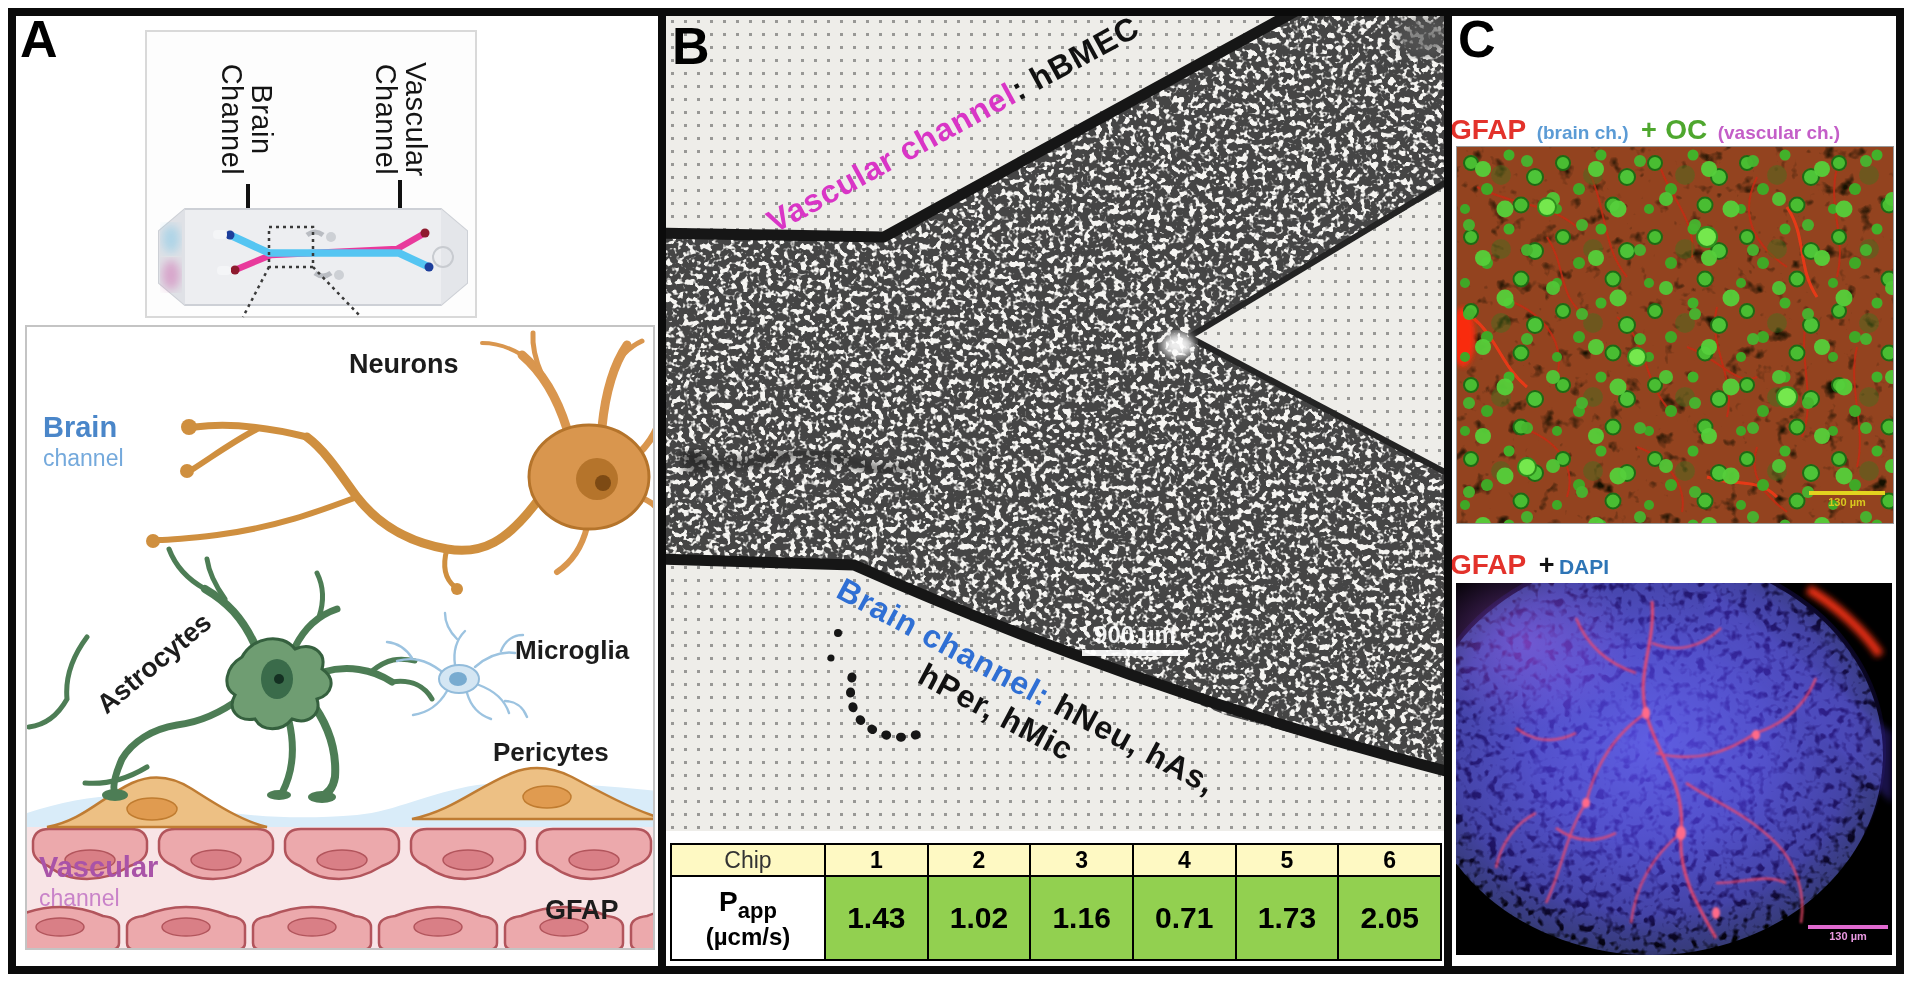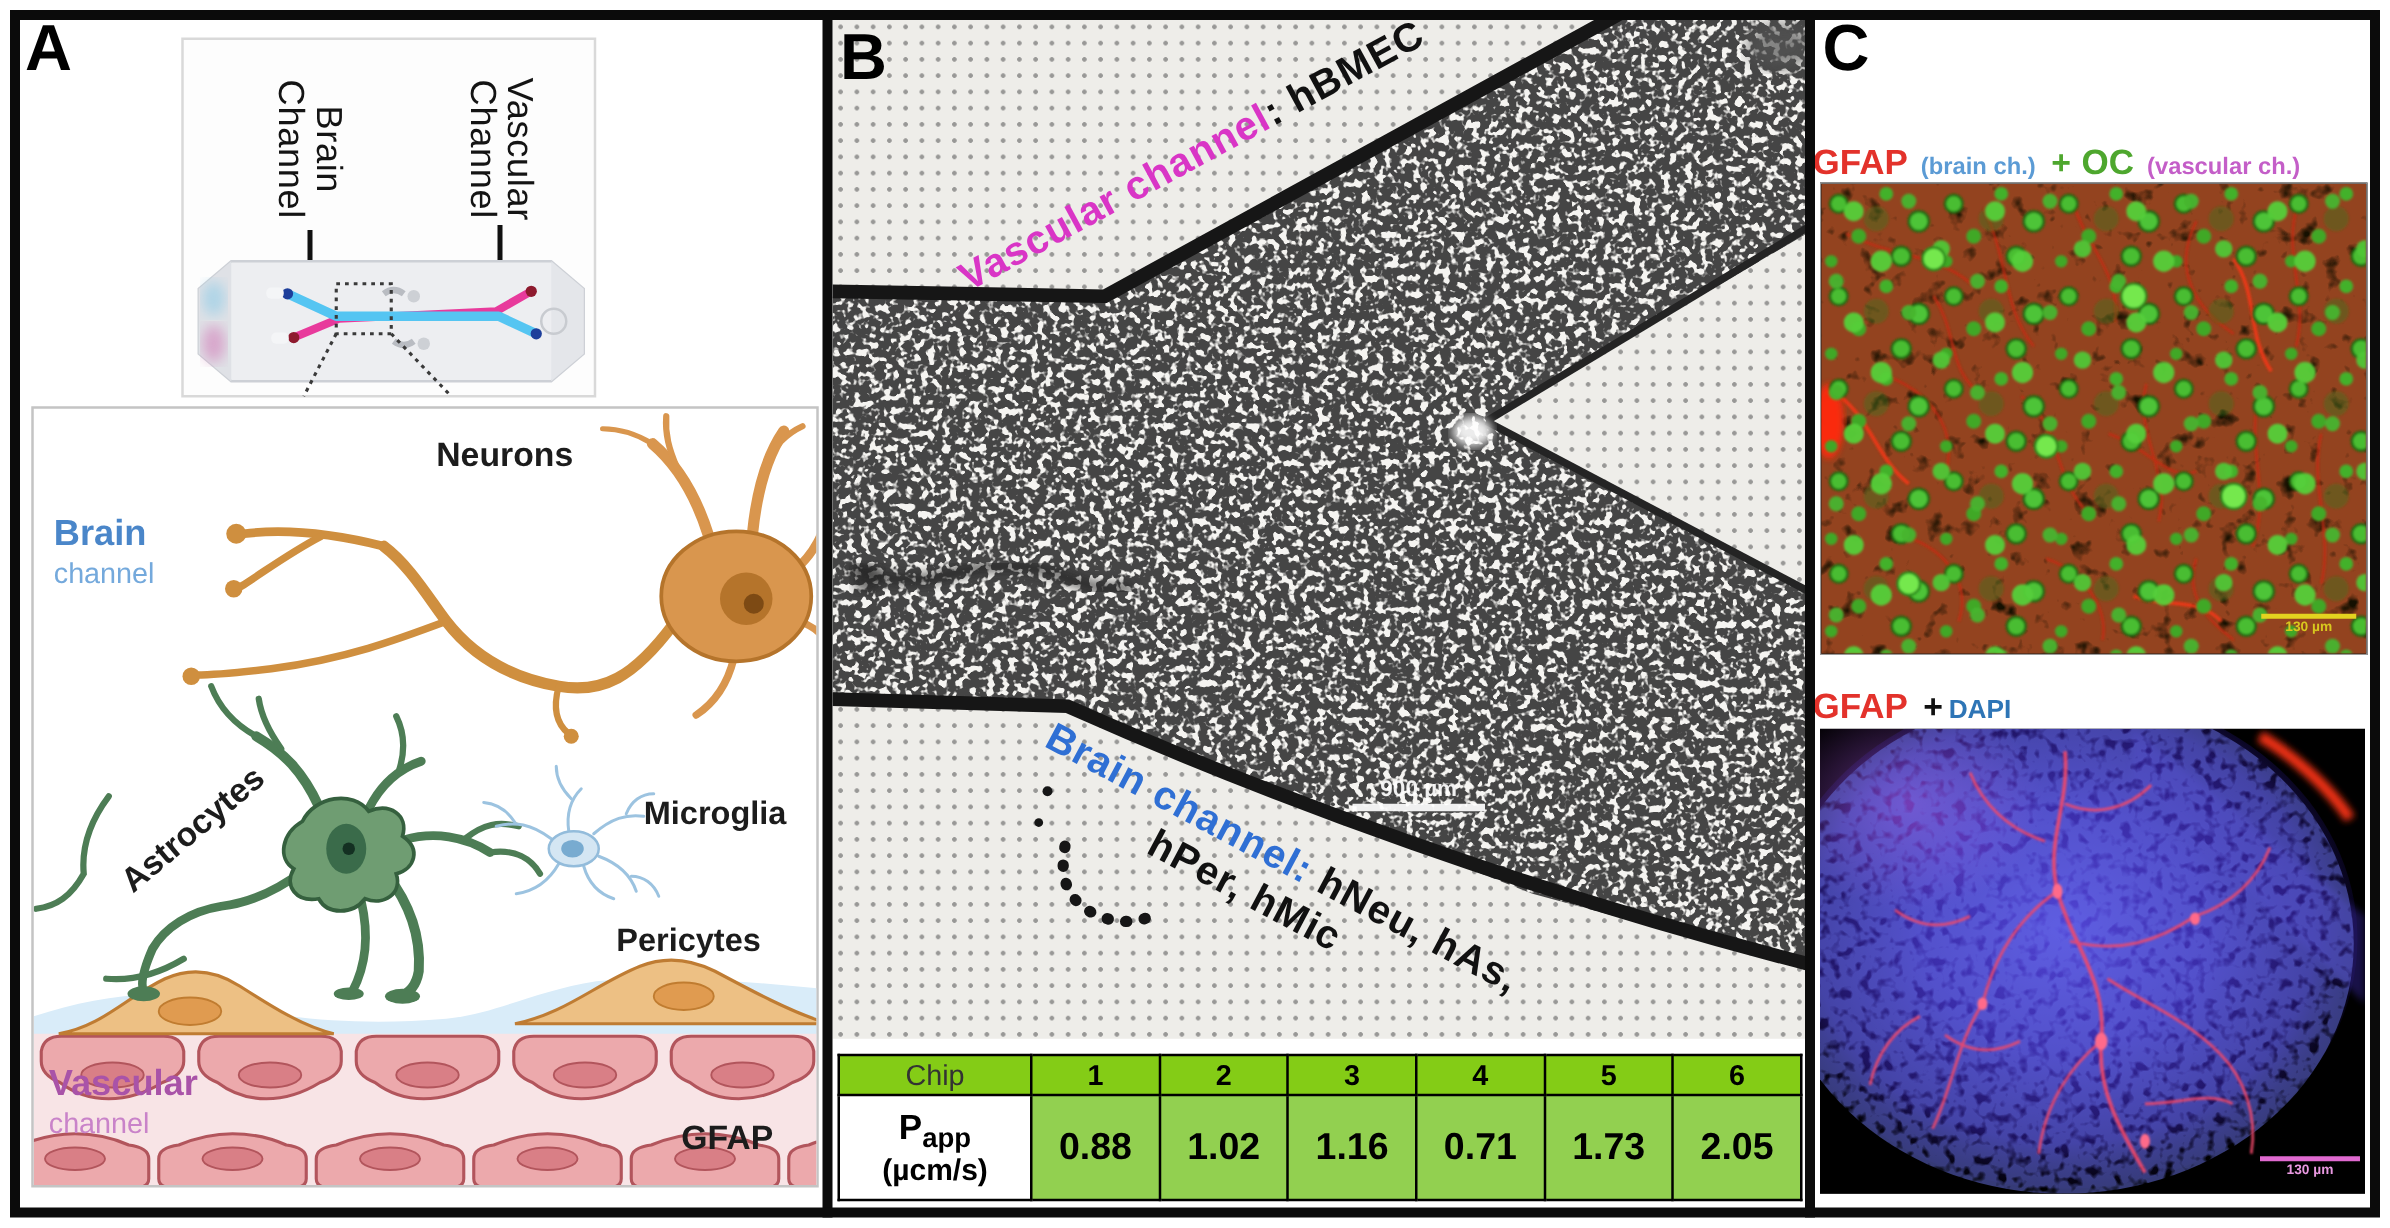--- a/index.html
+++ b/index.html
@@ -31,28 +31,28 @@
   .anno{position:absolute;font-weight:700;font-size:32px;letter-spacing:1px;white-space:nowrap;z-index:6;}
   .anno span{white-space:pre;}
   .anno .mag{color:#d935c6;}
   .anno .blu{color:#2f6fd4;}
   .anno .blk{color:#111;}
   .anno-vasc{left:95px;top:193px;transform:rotate(-28.5deg);transform-origin:left top;}
   .anno-brain{left:182px;top:556px;transform:rotate(28deg);transform-origin:left top;}
   .anno-brain .l2{margin-left:112px;color:#111;}
   .sbar{position:absolute;text-align:center;z-index:7;}
   .sbar .sbar-line{height:6px;background:#fff;opacity:.92;}
-  .sbar .sbar-text{font-size:18px;font-weight:700;color:#fff;opacity:.92;margin-bottom:1px;}
+  .sbar .sbar-text{font-size:24px;font-weight:700;color:#fff;opacity:.92;margin-bottom:1px;}
   .sbar-y .sbar-line{height:4px;background:#e3d31f;opacity:1;}
   .sbar-y .sbar-text{font-size:11px;color:#d8c81e;opacity:1;margin:1px 0 0 0;}
   .sbar-p .sbar-line{height:4px;background:#e06ad0;opacity:1;}
   .sbar-p .sbar-text{font-size:11px;color:#e898e0;opacity:1;margin:1px 0 0 0;}
   .ptable{left:670px;top:843px;width:772px;height:116px;border-collapse:collapse;table-layout:fixed;z-index:20;}
   .ptable td{border:2.5px solid #000;text-align:center;vertical-align:middle;padding:0;}
-  .ptable .hrow td{height:30px;background:#84cc16;font-size:23px;font-weight:700;color:#000;}
+  .ptable .hrow td{height:30px;background:#fef9c3;font-size:23px;font-weight:700;color:#000;}
   .ptable .hrow td.corner{font-weight:400;color:#333;font-size:23px;}
   .ptable .vrow td{height:82px;background:#92d050;font-size:30px;font-weight:700;color:#000;}
   .ptable .vrow td.rowlabel{background:#fff;font-size:28px;line-height:1.15;}
   .ptable .rowlabel sub{font-size:22px;font-weight:700;}
   .ptable .rowlabel .unit{font-size:24px;font-weight:700;display:block;}
 
   
   .ctitle{width:452px;text-align:left;white-space:nowrap;z-index:8;}
   .ctitle span{font-weight:700;}
   .t-gfap{color:#e3322b;font-size:28px;}
@@ -298,21 +298,21 @@
       <td>3</td>
       <td>4</td>
       <td>5</td>
       <td>6</td>
     </tr>
     <tr class="vrow">
       <td class="rowlabel">
         <span>P</span><sub>app</sub>
         <span class="unit">(µcm/s)</span>
       </td>
-      <td>0.88</td>
+      <td>1.43</td>
       <td>1.02</td>
       <td>1.16</td>
       <td>0.71</td>
       <td>1.73</td>
       <td>2.05</td>
     </tr>
   </tbody>
     </table>
 
   <div class="abs vdiv" style="left:1444px;"></div>

